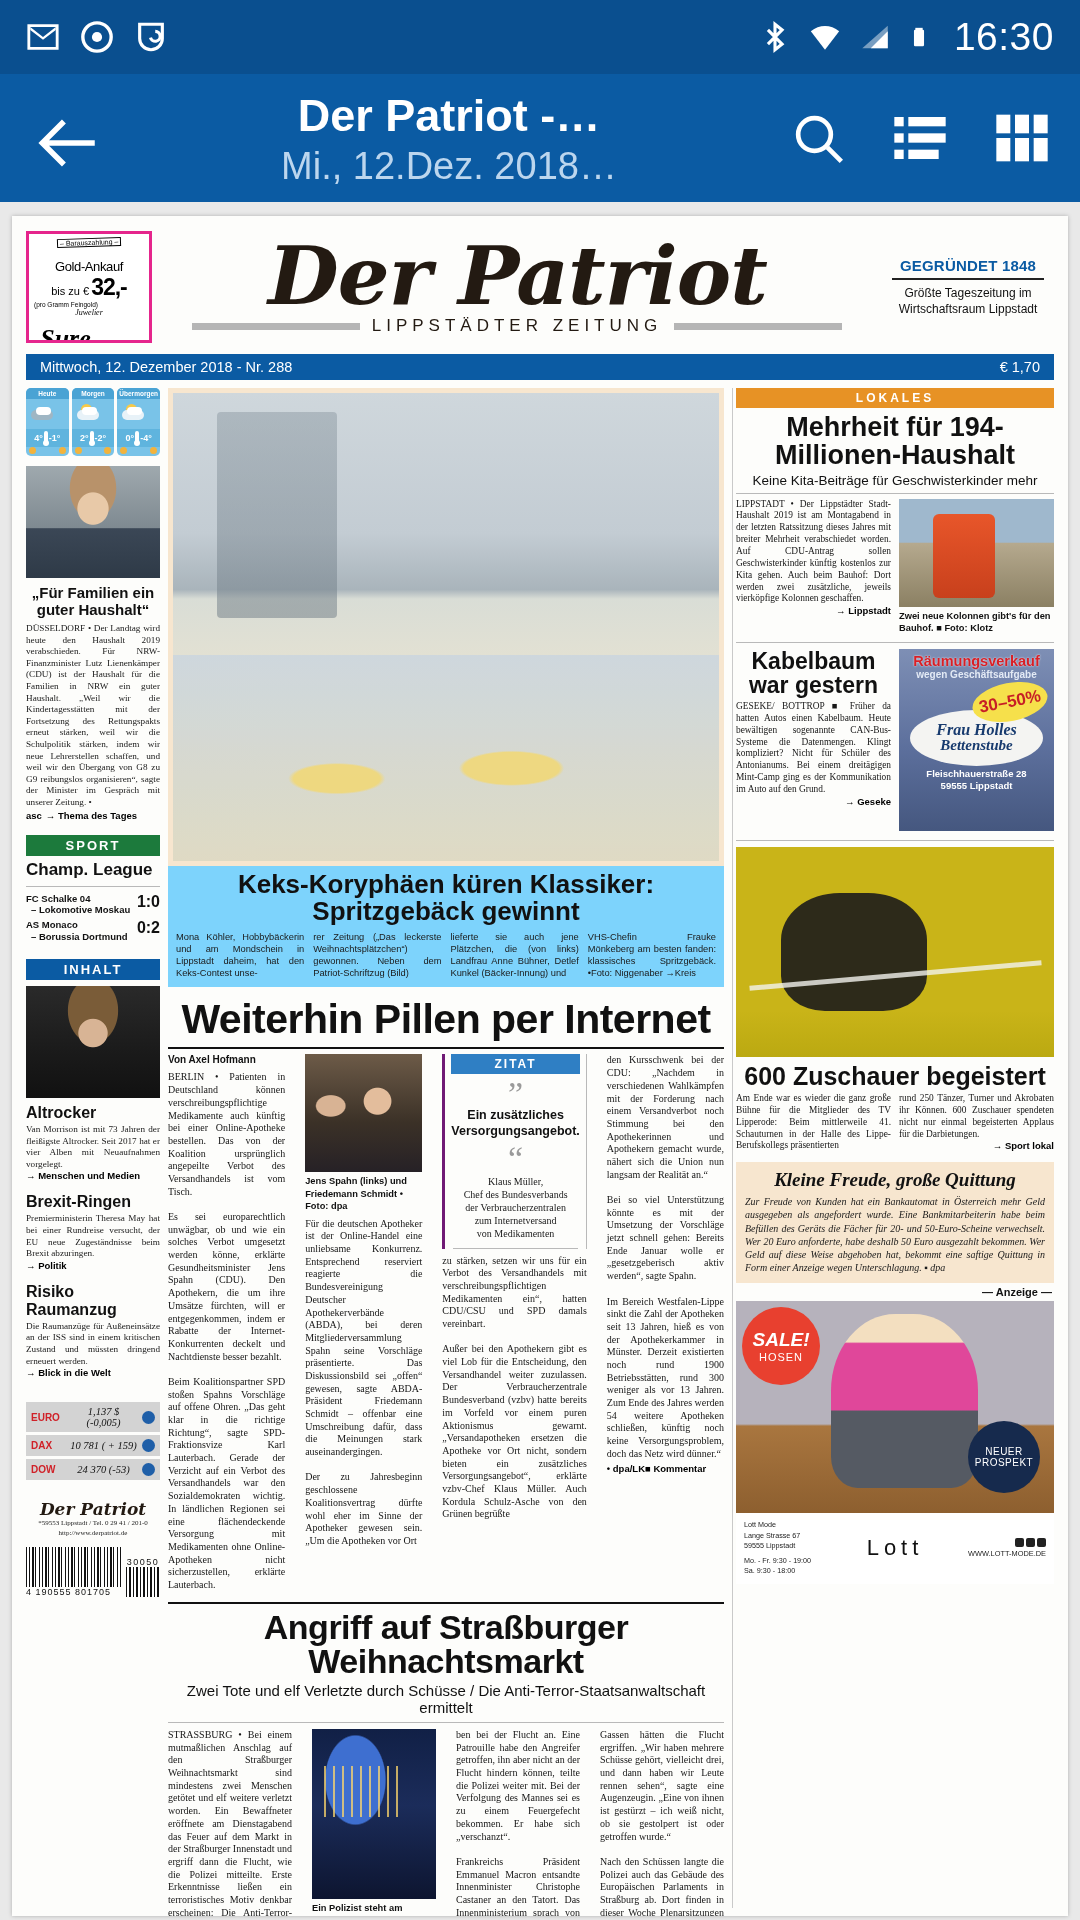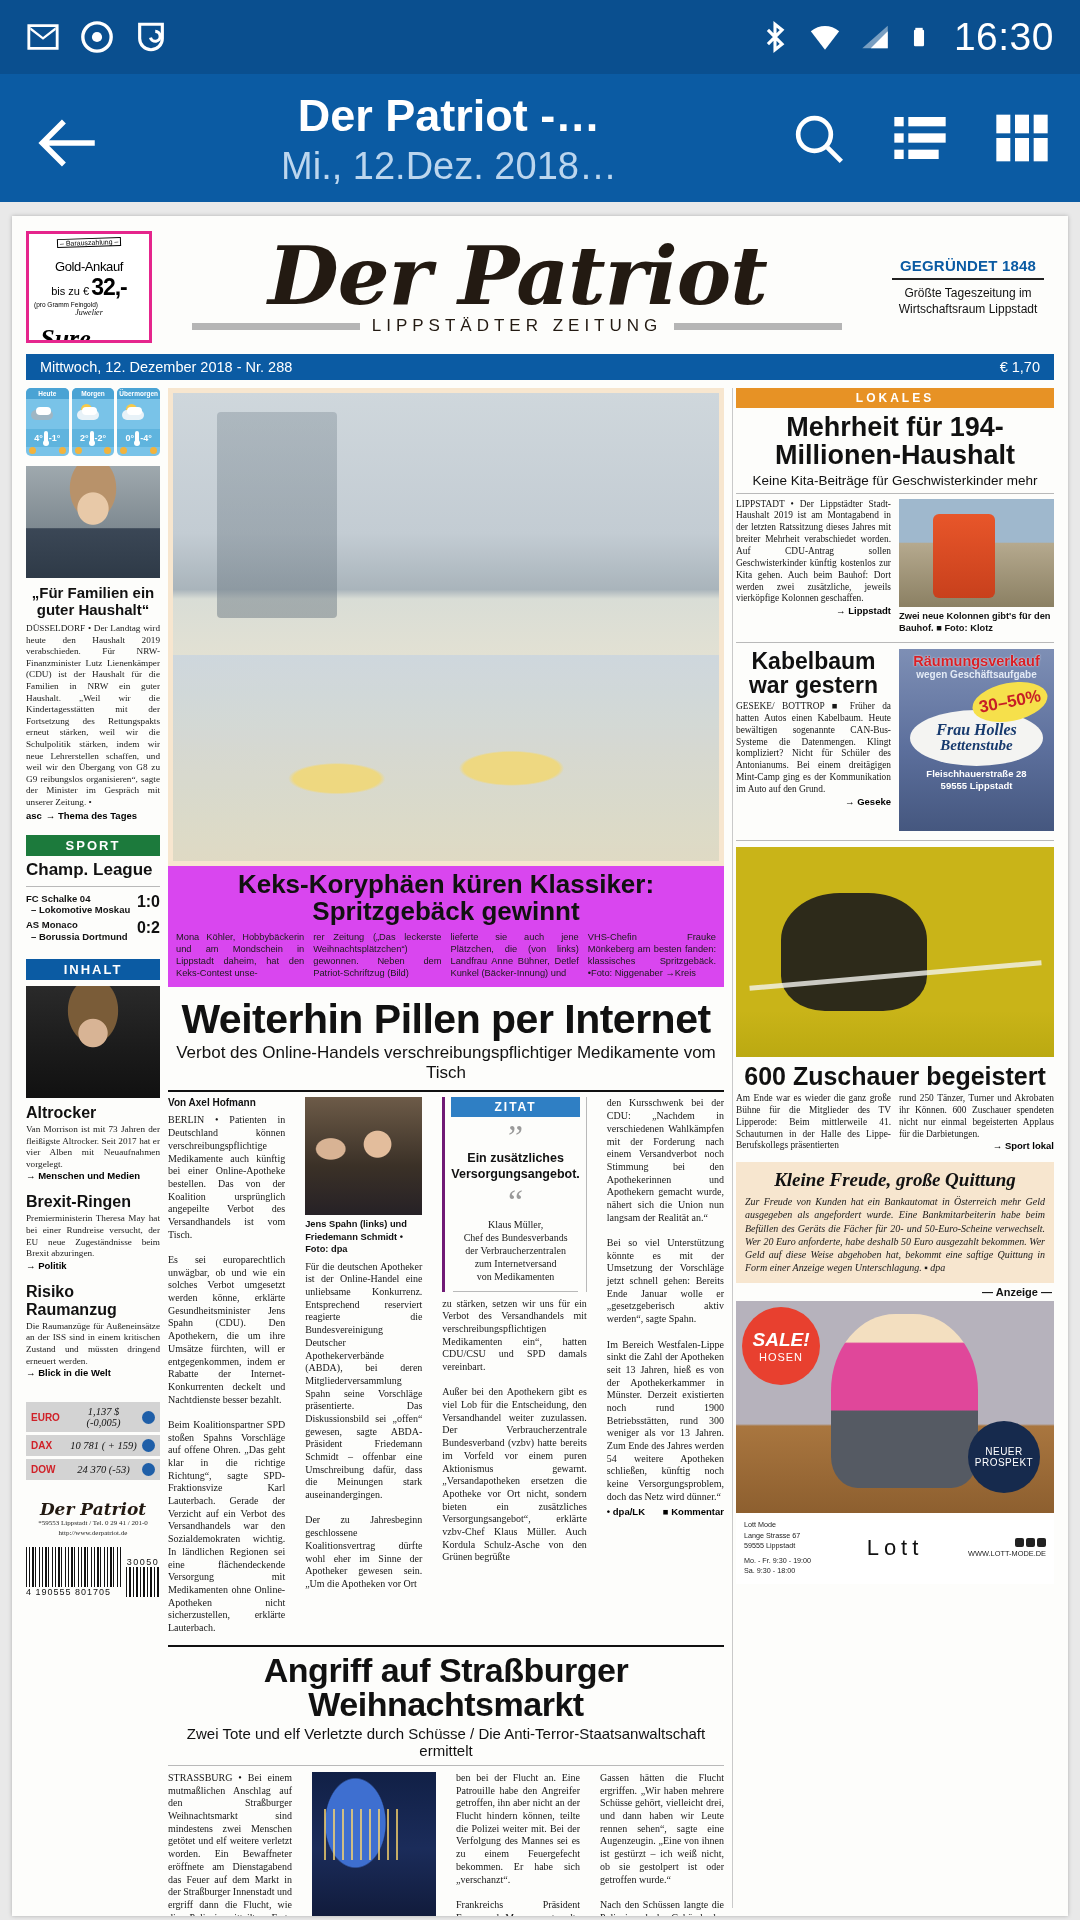--- a/index.html
+++ b/index.html
@@ -174,21 +174,21 @@
   
   .sp-row { display:flex; justify-content:space-between; align-items:flex-start; font-family:"Liberation Sans",sans-serif;}
   .sp-teams { font-size:9.5px; font-weight:700; line-height:1.25; color:#111;}
   .sp-score { font-size:16px; font-weight:700; color:#111; font-family:"Liberation Sans",sans-serif;}
   
   .stk { display:flex; align-items:center; background:#d3d3d3; margin-bottom:3px; padding:4px 5px; gap:5px;}
   .stk-n { font-family:"Liberation Sans",sans-serif; font-weight:700; font-size:10px; color:#d02128; width:34px;}
   .stk-v { font-family:"Liberation Serif",serif; font-style:italic; font-size:10.5px; color:#111; flex:1; text-align:center;}
   .stk-dot{ width:13px;height:13px;border-radius:50%;background:#1f5fa8;}
   
-  .cap-band { background:#d946ef; padding:5px 8px 7px 8px; }
+  .cap-band { background:#7dd3fc; padding:5px 8px 7px 8px; }
   .cap-head { font-family:"Liberation Sans",sans-serif; font-weight:700; font-size:26px; text-align:center; color:#111; line-height:1.05;}
   .cap-cols { display:flex; gap:9px; margin-top:5px;}
   .cap-c { flex:1; font-family:"Liberation Sans",sans-serif; font-size:9.3px; line-height:1.32; color:#1a1a1a; text-align:justify;}
   .big-head { font-family:"Liberation Sans",sans-serif; font-weight:700; font-size:41px; text-align:center; color:#111; line-height:1.02; letter-spacing:-.5px;}
   .deck { font-family:"Liberation Sans",sans-serif; font-size:17px; text-align:center; color:#111; margin-top:3px;}
   .byline { font-family:"Liberation Sans",sans-serif; font-weight:700; font-size:10px; color:#111; margin-bottom:6px;}
   .cols4 { display:flex; gap:20px; }
   .c-txt { flex:1; font-family:"Liberation Serif",serif; font-size:10px; line-height:1.27; text-align:justify; color:#161616; hyphens:auto;}
   .ref { font-family:"Liberation Sans",sans-serif; font-weight:700; font-size:9.5px;}
   
@@ -504,21 +504,20 @@
         <div class="cap-cols">
           <div class="cap-c">Mona Köhler, Hobbybäckerin und am Mondschein in Lippstadt daheim, hat den Keks-Contest unse-</div>
           <div class="cap-c">rer Zeitung („Das leckerste Weihnachtsplätzchen“) gewonnen. Neben dem Patriot-Schriftzug (Bild)</div>
           <div class="cap-c">lieferte sie auch jene Plätzchen, die (von links) Landfrau Anne Bühner, Detlef Kunkel (Bäcker-Innung) und</div>
           <div class="cap-c">VHS-Chefin Frauke Mönkeberg am besten fanden: klassisches Spritzgebäck. •Foto: Niggenaber →Kreis</div>
         </div>
       </div>
 
       <div style="height:12px"></div>
       <div class="big-head">Weiterhin Pillen per Internet</div>
-      <div class="deck">Verbot des Online-Handels verschreibungspflichtiger Medikamente vom Tisch</div>
       <div class="hr-black" style="margin-top:7px"></div>
 
       <div class="cols4">
         <div style="flex:1">
           <div class="byline">Von Axel Hofmann</div>
           <div class="c-txt" style="white-space:pre-line">BERLIN • Patienten in Deutschland können verschreibungspflichtige Medikamente auch künftig bei einer Online-Apotheke bestellen. Das von der Koalition ursprünglich angepeilte Verbot des Versandhandels ist vom Tisch.
 
 Es sei europarechtlich unwägbar, ob und wie ein solches Verbot umgesetzt werden könne, erklärte Gesundheitsminister Jens Spahn (CDU). Den Apothekern, die um ihre Umsätze fürchten, will er entgegenkommen, indem er Rabatte der Internet-Konkurrenten deckelt und Nachtdienste besser bezahlt.
 
 Beim Koalitionspartner SPD stoßen Spahns Vorschläge auf offene Ohren. „Das geht klar in die richtige Richtung“, sagte SPD-Fraktionsvize Karl Lauterbach. Gerade der Verzicht auf ein Verbot des Versandhandels war den Sozialdemokraten wichtig. In ländlichen Regionen sei eine flächendeckende Versorgung mit Medikamenten ohne Online-Apotheken nicht sicherzustellen, erklärte Lauterbach.</div>
@@ -546,21 +545,21 @@
           <div class="c-txt" style="white-space:pre-line;margin-top:4px;">zu stärken, setzen wir uns für ein Verbot des Versandhandels mit verschreibungspflichtigen Medikamenten ein“, hatten CDU/CSU und SPD damals vereinbart.
 
 Außer bei den Apothekern gibt es viel Lob für die Entscheidung, den Versandhandel weiter zuzulassen. Der Verbraucherzentrale Bundesverband (vzbv) hatte bereits im Vorfeld vor einem puren Aktionismus gewarnt. „Versandapotheken ersetzen die Apotheke vor Ort nicht, sondern bieten ein zusätzliches Versorgungsangebot“, erklärte vzbv-Chef Klaus Müller. Auch Kordula Schulz-Asche von den Grünen begrüßte</div>
         </div>
         <div style="flex:1">
           <div class="c-txt" style="white-space:pre-line">den Kursschwenk bei der CDU: „Nachdem in verschiedenen Wahlkämpfen mit der Forderung nach einem Versandverbot noch Stimmung bei den Apothekerinnen und Apothekern gemacht wurde, nähert sich die Union nun langsam der Realität an.“
 
 Bei so viel Unterstützung könnte es mit der Umsetzung der Vorschläge jetzt schnell gehen: Bereits Ende Januar wolle er „gesetzgeberisch aktiv werden“, sagte Spahn.
 
 Im Bereich Westfalen-Lippe sinkt die Zahl der Apotheken seit 13 Jahren, hieß es von der Apothekerkammer in Münster. Derzeit existierten noch rund 1900 Betriebsstätten, rund 300 weniger als vor 13 Jahren. Zum Ende des Jahres werden 54 weitere Apotheken schließen, künftig noch keine Versorgungsproblem, doch das Netz wird dünner.“</div>
-          <div style="display:flex;justify-content:space-between;margin-top:3px;">
+          <div style="display:flex;justify-content:flex-start;margin-top:3px;">
             <span class="ref">• dpa/LK</span>
             <span class="ref">■ Kommentar</span>
           </div>
         </div>
       </div>
 
       <div class="hr-black" style="margin-top:10px"></div>
       <div class="big-head" style="font-size:34px;margin-top:6px;">Angriff auf Straßburger Weihnachtsmarkt</div>
       <div class="deck" style="font-size:15px">Zwei Tote und elf Verletzte durch Schüsse / Die Anti-Terror-Staatsanwaltschaft ermittelt</div>
       <div class="hr-thin" style="margin-top:6px"></div>

